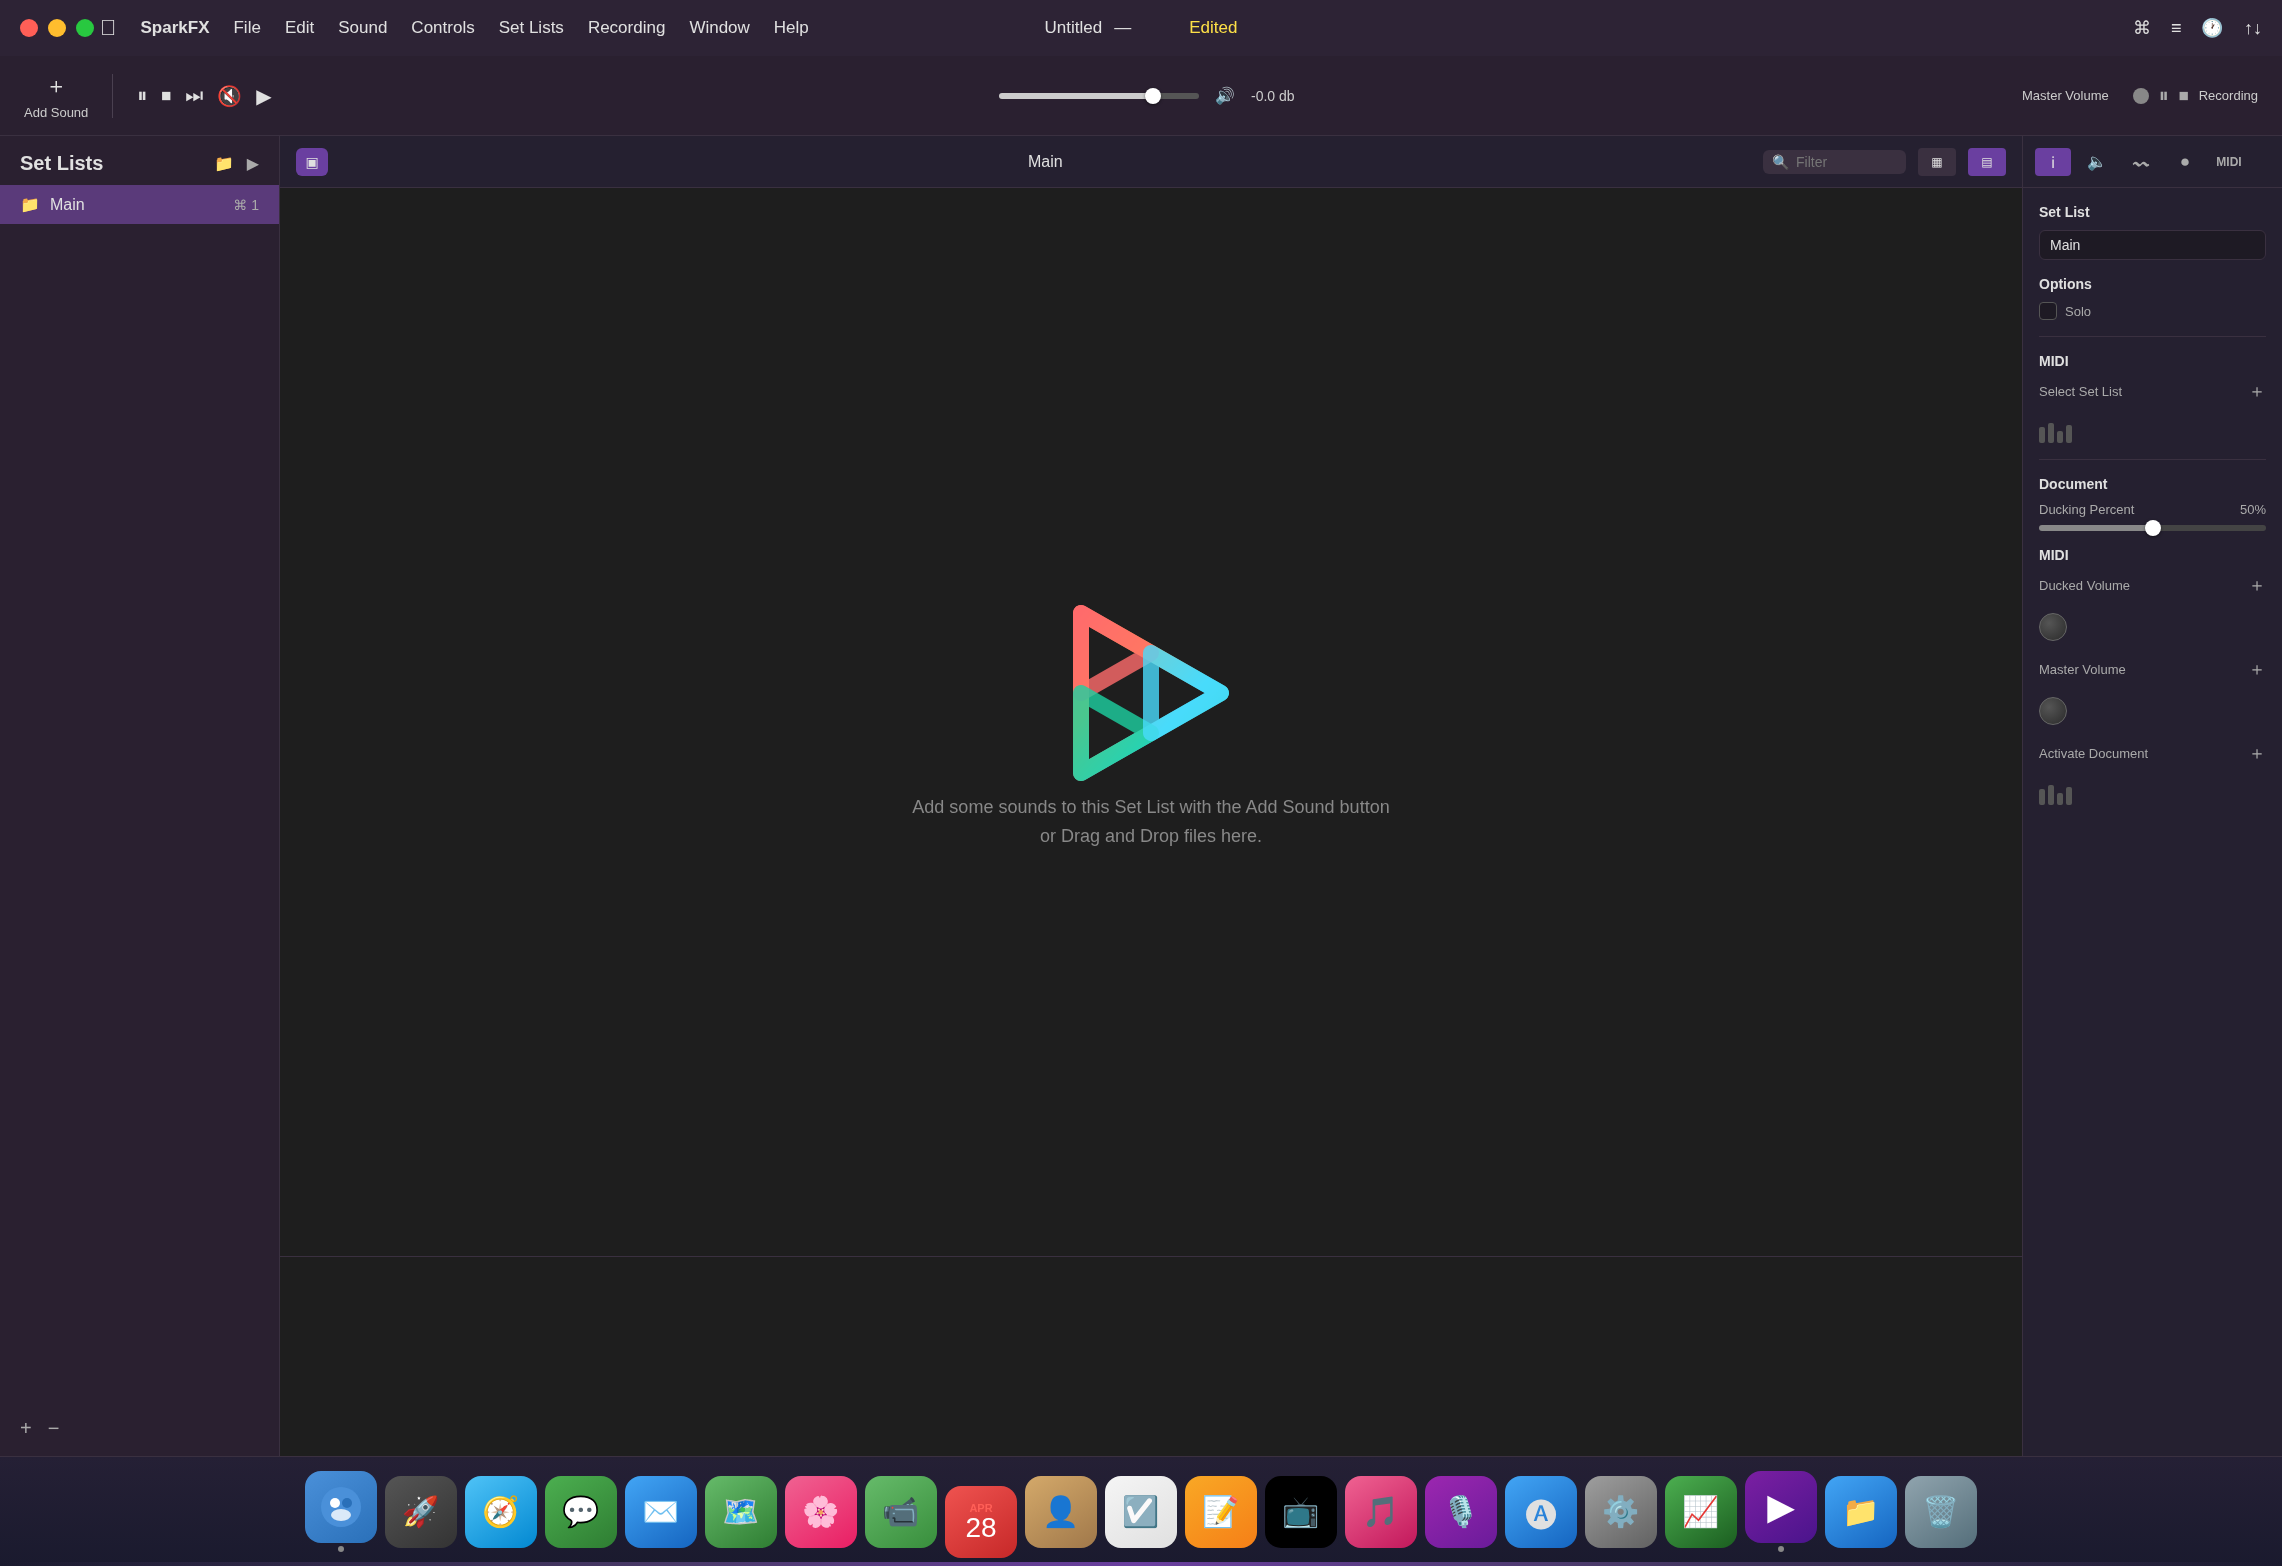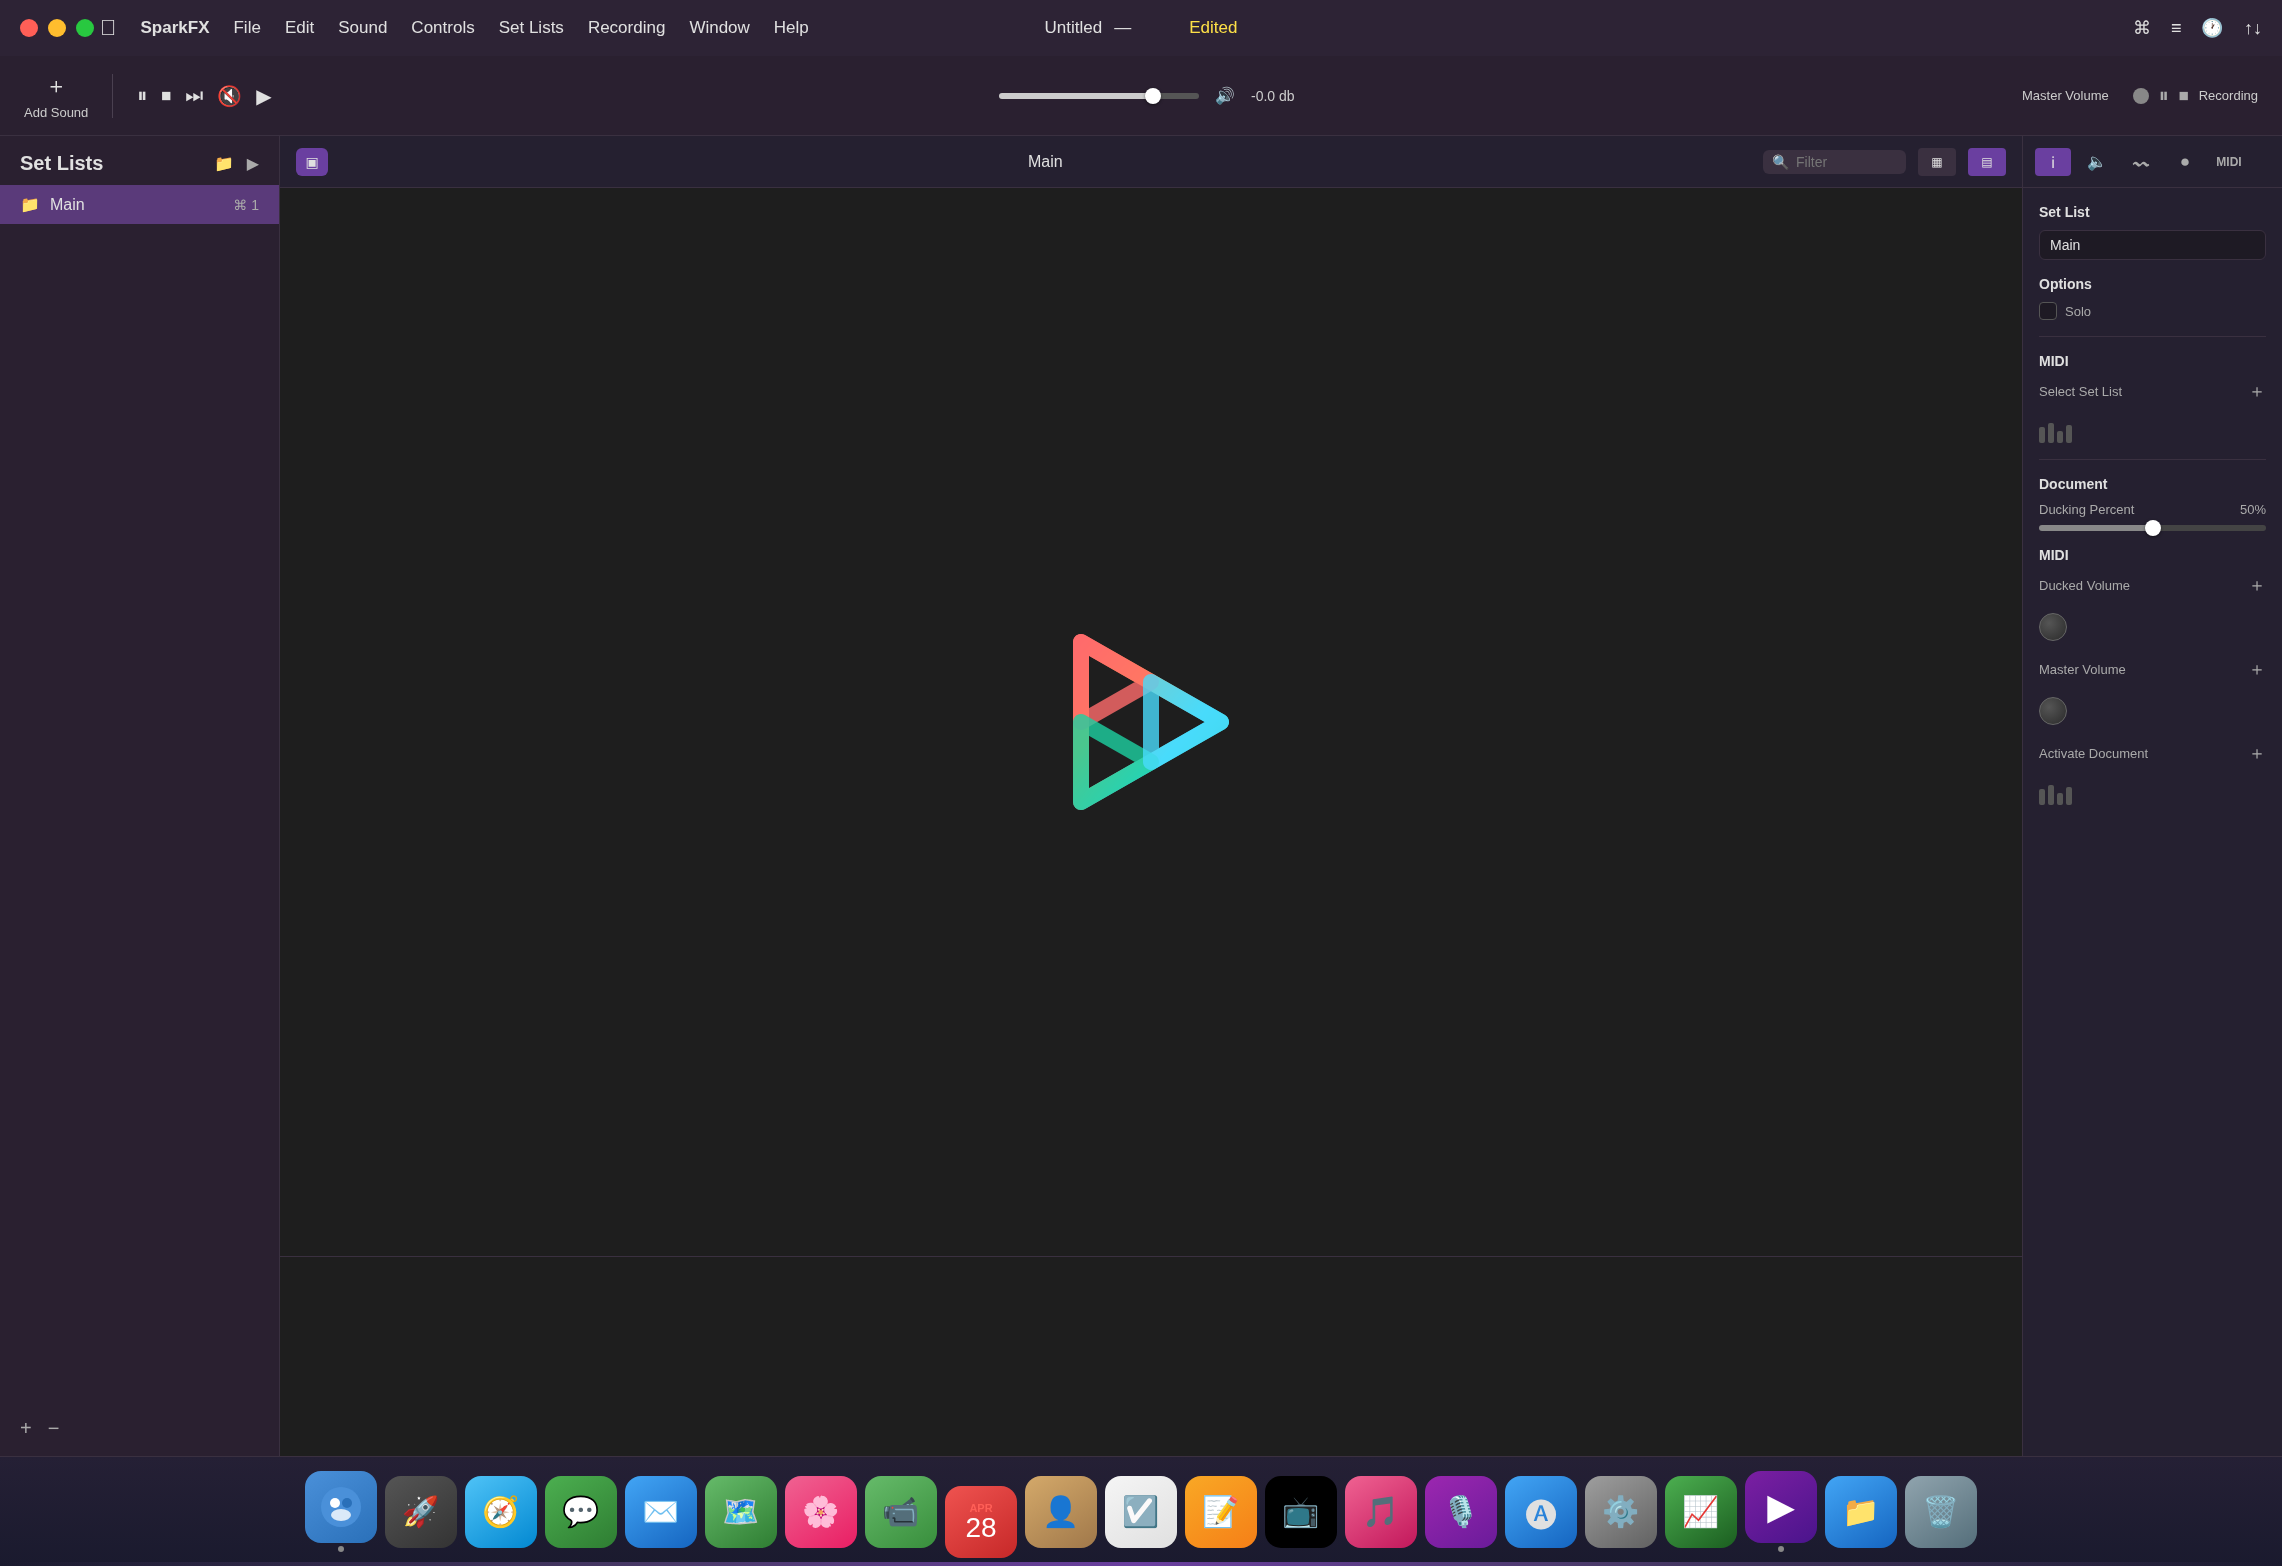--- a/index.html
+++ b/index.html
@@ -661,20 +661,24 @@
             <stop offset="100%" style="stop-color:#fd79a8;stop-opacity:1"></stop>
           </linearGradient>
         </defs>
 
         <polygon points="30,20 30,180 170,100" fill="none" stroke="url(#grad1)" stroke-width="16" stroke-linejoin="round"></polygon>
 
         <polygon points="30,20 30,100 100,60" fill="none" stroke="#ff6b6b" stroke-width="16" stroke-linejoin="round" opacity="0.8"></polygon>
         <polygon points="30,100 30,180 100,140" fill="none" stroke="#1dd1a1" stroke-width="16" stroke-linejoin="round" opacity="0.8"></polygon>
         <polygon points="100,60 170,100 100,140" fill="none" stroke="#48dbfb" stroke-width="16" stroke-linejoin="round" opacity="0.8"></polygon>
       </svg>
+      <div class="placeholder-text">
+        <div>Add some sounds to this Set List with the Add Sound button</div>
+        <div>or Drag and Drop files here.</div>
+      </div>
     </div>
 
     <div class="content-lower"></div>
   </div>
 
   <div class="right-panel">
 
     <div class="panel-toolbar">
       <div class="panel-tab active">
         <span class="panel-tab-icon">ℹ</span>

